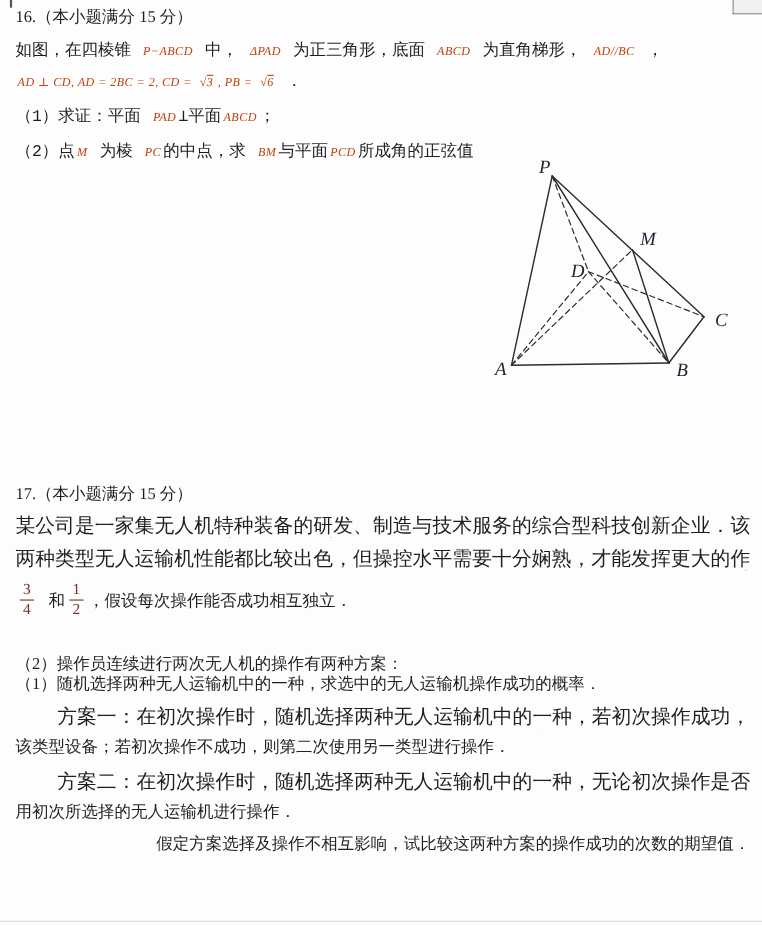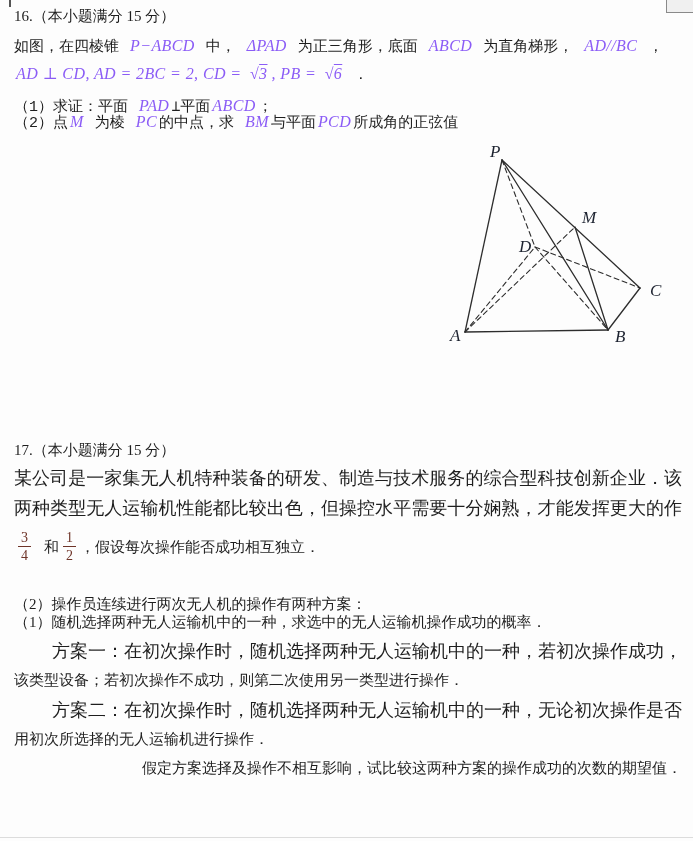--- a/index.html
+++ b/index.html
@@ -12,22 +12,22 @@
     position:absolute;left:14px;width:668px;
     font-size:15px;line-height:20px;white-space:nowrap;
   }
   .just{
     white-space:normal;font-size:18px;height:21px;overflow:hidden;
     text-align:justify;text-align-last:justify;text-justify:inter-character;
   }
   .indent{text-indent:30px;text-align:right;}
   .cn{font-family:Liberation Mono, monospace;}
   .math{
-    font-style:italic;color:#8b5cf6;letter-spacing:0.4px;
-    padding:0 2px;font-size:16px;
+    font-style:italic;color:#c2410c;letter-spacing:0.4px;
+    padding:0 2px;font-size:11px;
   }
   .rad{text-decoration:overline;}
   .fracline{line-height:38px;height:40px;}
   .frac{
     display:inline-block;vertical-align:middle;text-align:center;
     margin:0 4px;line-height:normal;color:#6e3428;transform:translateY(-2px);
   }
   .frac .fn{display:block;padding:0 3px;border-bottom:1px solid #6e3428;line-height:17px;font-size:14px;}
   .frac .fd{display:block;line-height:17px;font-size:14px;}
   .figure{position:absolute;left:440px;top:138px;}
@@ -45,21 +45,21 @@
 <body>
 
 <div class="artifact-tl"></div>
 <div class="artifact-tr"></div>
 
 <section>
   <div class="line" style="top:6px">16.（本小题满分 15 分）</div>
   <div class="line" style="top:36px"><span class="cn">如图，在四棱锥 </span><span class="math">P−ABCD</span><span class="cn"> 中， </span><span class="math">ΔPAD</span><span class="cn"> 为正三角形，底面 </span><span class="math">ABCD</span><span class="cn"> 为直角梯形， </span><span class="math">AD//BC</span><span class="cn"> ，</span></div>
   <div class="line" style="top:64px"><span class="math">AD ⊥ CD, AD = 2BC = 2, CD = </span><span class="math">√<span class="rad">3</span></span><span class="math">, PB = </span><span class="math">√<span class="rad">6</span></span><span class="cn"> ．</span></div>
   <div class="line" style="top:96px"><span class="cn">（1）求证：平面 </span><span class="math">PAD</span><span class="cn">⊥平面</span><span class="math">ABCD</span><span class="cn">；</span></div>
-  <div class="line" style="top:112px"><span class="cn">（2）点</span><span class="math">M</span><span class="cn"> 为棱 </span><span class="math">PC</span><span class="cn">的中点，求 </span><span class="math">BM</span><span class="cn">与平面</span><span class="math">PCD</span><span class="cn">所成角的正弦值</span></div>
+  <div class="line" style="top:128px"><span class="cn">（2）点</span><span class="math">M</span><span class="cn"> 为棱 </span><span class="math">PC</span><span class="cn">的中点，求 </span><span class="math">BM</span><span class="cn">与平面</span><span class="math">PCD</span><span class="cn">所成角的正弦值</span></div>
 
   <svg class="figure" width="253" height="215" viewBox="0 0 253 215">
       <line x1="62" y1="22" x2="25" y2="194" class="edge"></line>
       <line x1="62" y1="22" x2="168" y2="192" class="edge"></line>
       <line x1="62" y1="22" x2="200" y2="150" class="edge"></line>
       <line x1="25" y1="194" x2="168" y2="192" class="edge"></line>
       <line x1="168" y1="192" x2="200" y2="150" class="edge"></line>
       <line x1="135" y1="89" x2="168" y2="192" class="edge"></line>
       <line x1="62" y1="22" x2="95" y2="109" class="edge dashed"></line>
       <line x1="25" y1="194" x2="95" y2="109" class="edge dashed"></line>

